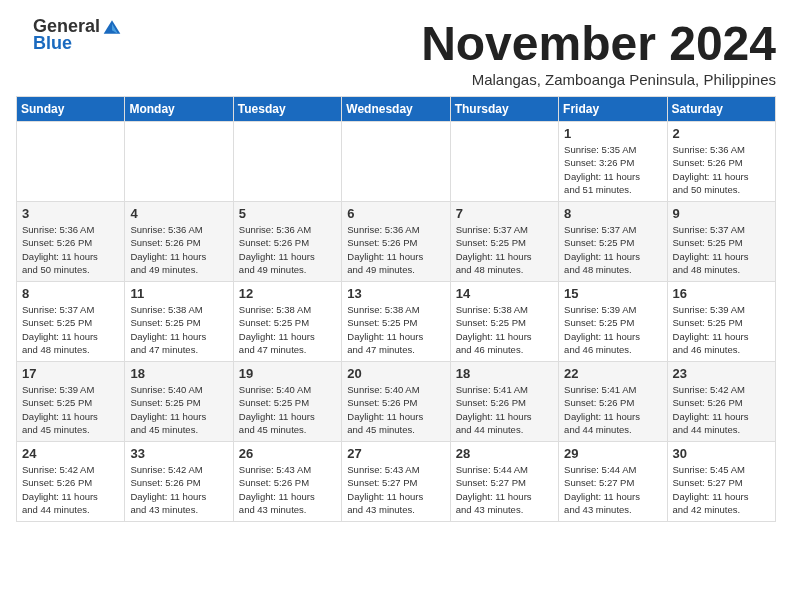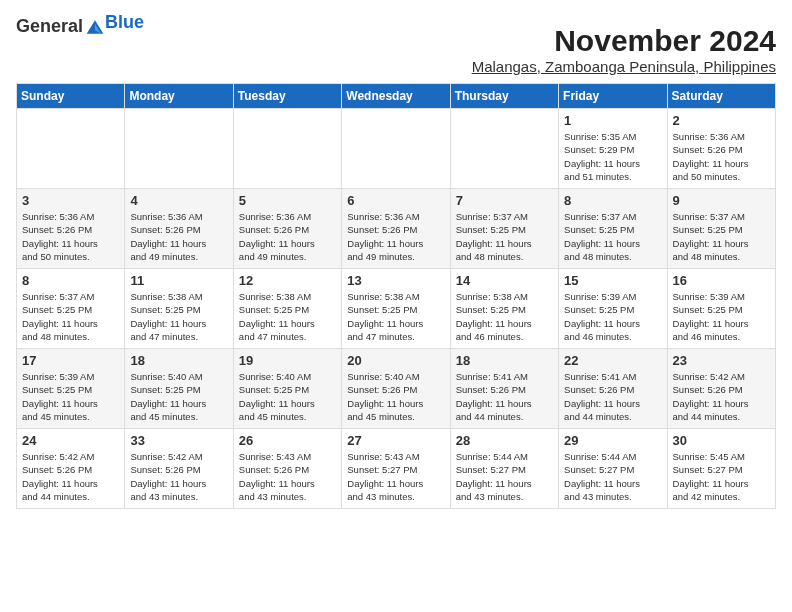--- a/index.html
+++ b/index.html
@@ -11,22 +11,23 @@
       padding: 16px;
     }
     .header {
       display: flex;
       align-items: flex-start;
       justify-content: space-between;
       margin-bottom: 8px;
     }
     .logo {
       display: flex;
-      flex-direction: row;
+      flex-direction: column;
       align-items: flex-start;
+      margin-left: 17px;
     }
     .logo-text {
       display: flex;
       align-items: center;
     }
     .logo-general {
       font-size: 18px;
       font-weight: bold;
       color: #333;
     }
@@ -37,29 +38,27 @@
     }
     .logo-icon {
       width: 20px;
       height: 20px;
       margin-left: 2px;
     }
     .title-section {
       text-align: right;
     }
     .month-title {
-      font-size: 30px;
+      font-size: 48px;
       font-weight: bold;
       color: #222;
-      margin-top: 8px;
     }
     .location {
       font-size: 15px;
       color: #333;
-      text-decoration: underline;
     }
     table {
       width: 100%;
       border-collapse: collapse;
       table-layout: fixed;
     }
     th {
       background-color: #1a6abf;
       color: white;
       font-size: 12px;
@@ -130,21 +129,21 @@
   <tbody id="calendar-body">
       <tr>
         <td class="empty-cell"></td>
         <td class="empty-cell"></td>
         <td class="empty-cell"></td>
         <td class="empty-cell"></td>
         <td class="empty-cell"></td>
         <td>
           <span class="day-number">1</span>
           <div class="day-info" style="white-space: pre-line;">Sunrise: 5:35 AM
-Sunset: 5:29 PM
+Sunset: 3:26 PM
 Daylight: 11 hours
 and 51 minutes.</div>
         </td>
         <td>
           <span class="day-number">2</span>
           <div class="day-info" style="white-space: pre-line;">Sunrise: 5:36 AM
 Sunset: 5:26 PM
 Daylight: 11 hours
 and 50 minutes.</div>
         </td>

